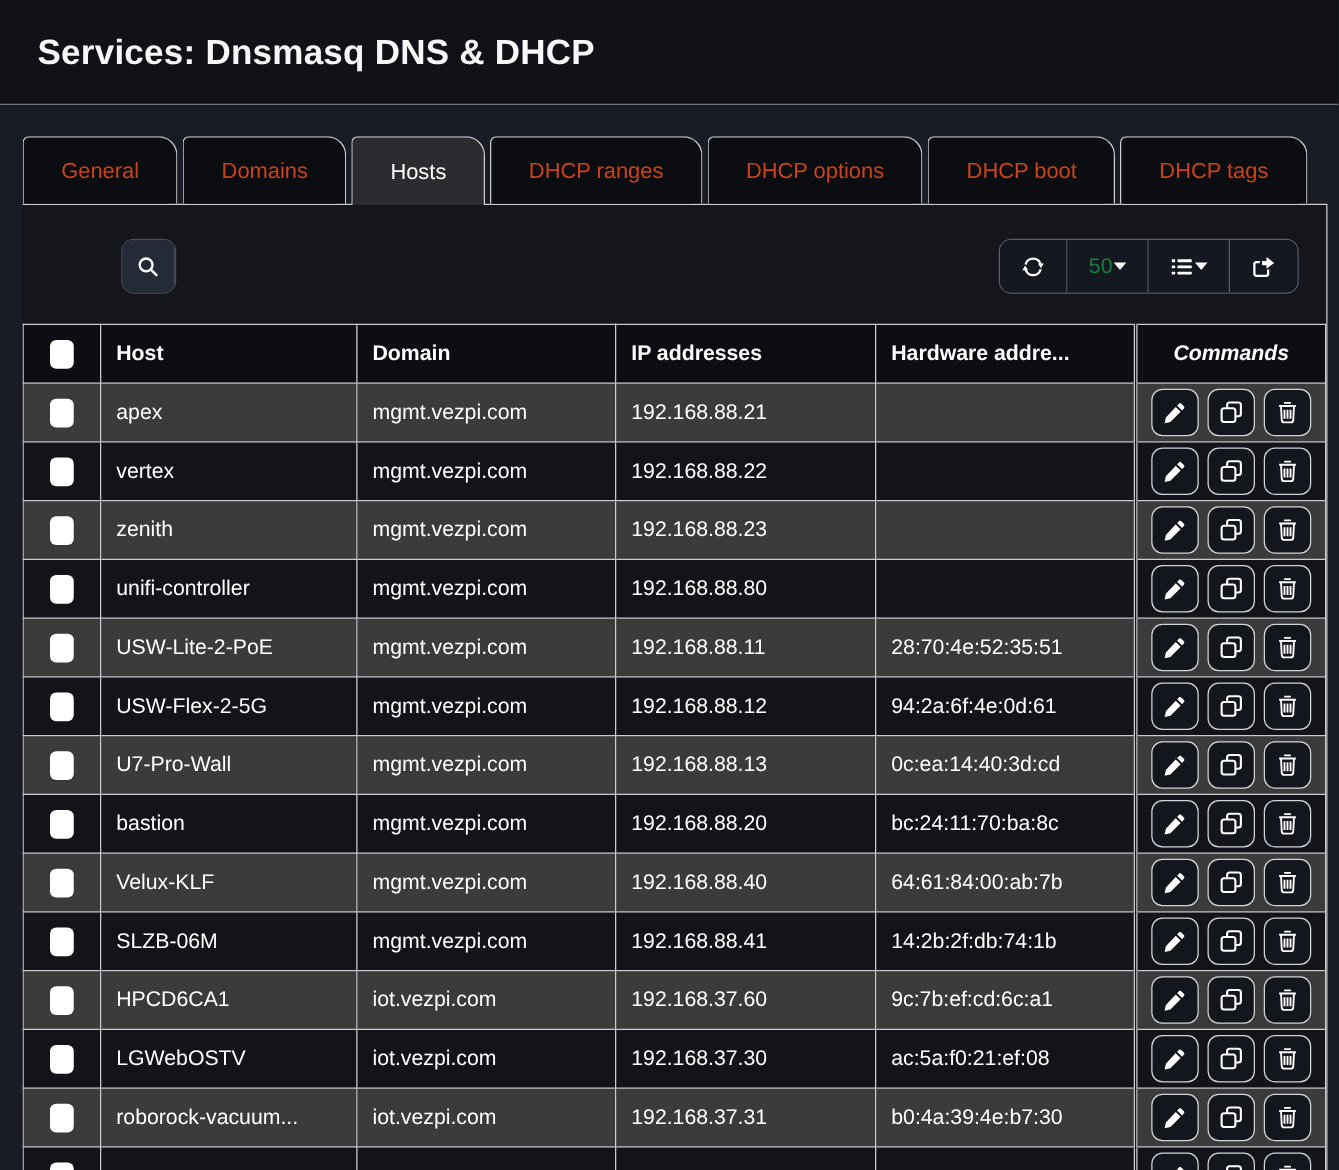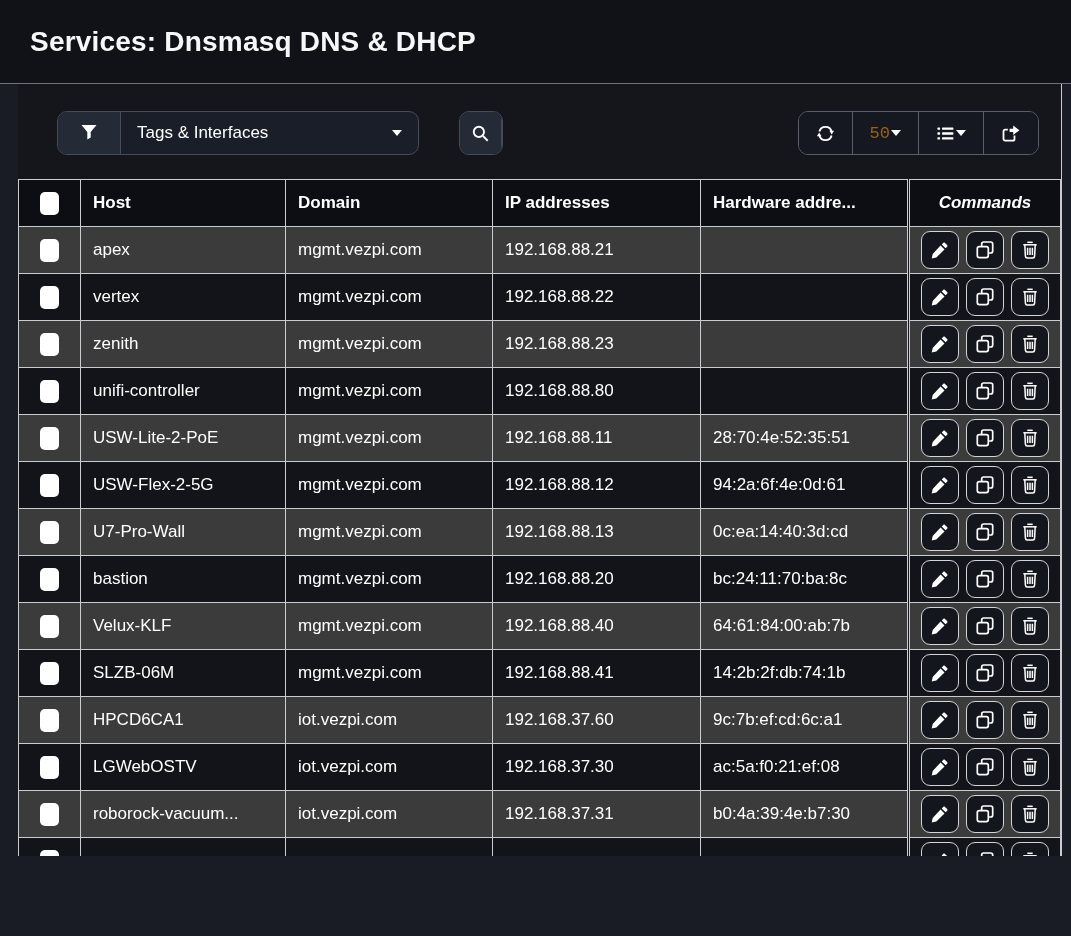--- a/index.html
+++ b/index.html
@@ -35,22 +35,22 @@
   .filter-select .caret{margin-left:auto;}
   .caret{width:0;height:0;border-left:5px solid transparent;border-right:5px solid transparent;
          border-top:6px solid #fff;display:inline-block;}
   .search-group{margin-left:40px;}
   .search-addon{width:42px;}
   .search-input{width:176px;background:transparent;border:none;outline:none;color:#fff;
                 font-size:17px;padding:0 14px;font-family:inherit;}
   .search-input::placeholder{color:#8d919a;}
   .right-group{margin-left:auto;border-color:#585d68;background:#151820;}
   .rbtn{display:flex;align-items:center;justify-content:center;gap:1px;padding:0 17px;
-        background:#151820;border:none;border-right:1px solid #585d68;color:#a16207;
-        font-size:17px;cursor:pointer;font-family:Liberation Mono, monospace;}
+        background:#151820;border:none;border-right:1px solid #585d68;color:#15803d;
+        font-size:17px;cursor:pointer;font-family:Liberation Sans, sans-serif;}
   .rbtn:last-child{border-right:none;}
 
   
   .hosts-table{border-collapse:collapse;table-layout:fixed;width:1043px;margin-top:24px;}
   .hosts-table th,.hosts-table td{border:1px solid #caccd0;height:47px;padding:0 6px 0 12px;
       text-align:left;font-size:17px;color:#fff;overflow:hidden;white-space:nowrap;
       text-overflow:ellipsis;box-sizing:border-box;}
   .hosts-table th{background:#0d0e13;font-weight:700;}
   .hosts-table tbody tr:nth-child(odd) td{background:#3b3b3b;}
   .hosts-table tbody tr:nth-child(even) td{background:#131419;}
@@ -65,36 +65,34 @@
 </style>
 </head>
 <body>
 
 <div id="app">
 
   <div class="appheader">
     <span class="title">Services: Dnsmasq DNS &amp; DHCP</span>
   </div>
 
+  <div class="tabstrip">
+      <button class="tab">General</button>
+      <button class="tab">Domains</button>
+      <button class="tab active">Hosts</button>
+      <button class="tab">DHCP ranges</button>
+      <button class="tab">DHCP options</button>
+      <button class="tab">DHCP boot</button>
+      <button class="tab">DHCP tags</button>
+    </div>
 
   <div class="pane">
 
     <div class="toolbar">
 
-      <div class="group">
-        <button class="addon filter-addon">
-          <svg width="20" height="20" viewBox="0 0 20 20">
-            <path fill="#ffffff" d="M2.5 2h15l-5.8 7v5.5l-3.4 2V9z"></path>
-          </svg>
-        </button>
-        <button class="filter-select">
-          <span>Tags &amp; Interfaces</span>
-          <span class="caret"></span>
-        </button>
-      </div>
 
       <div class="group search-group">
         <button class="addon search-addon">
           <svg width="19" height="19" viewBox="0 0 20 20" fill="none" stroke="#ffffff" stroke-width="2">
             <circle cx="8.3" cy="8.3" r="5.4"></circle>
             <path d="M12.6 12.6L17.6 17.6"></path>
           </svg>
         </button>
       </div>
 

